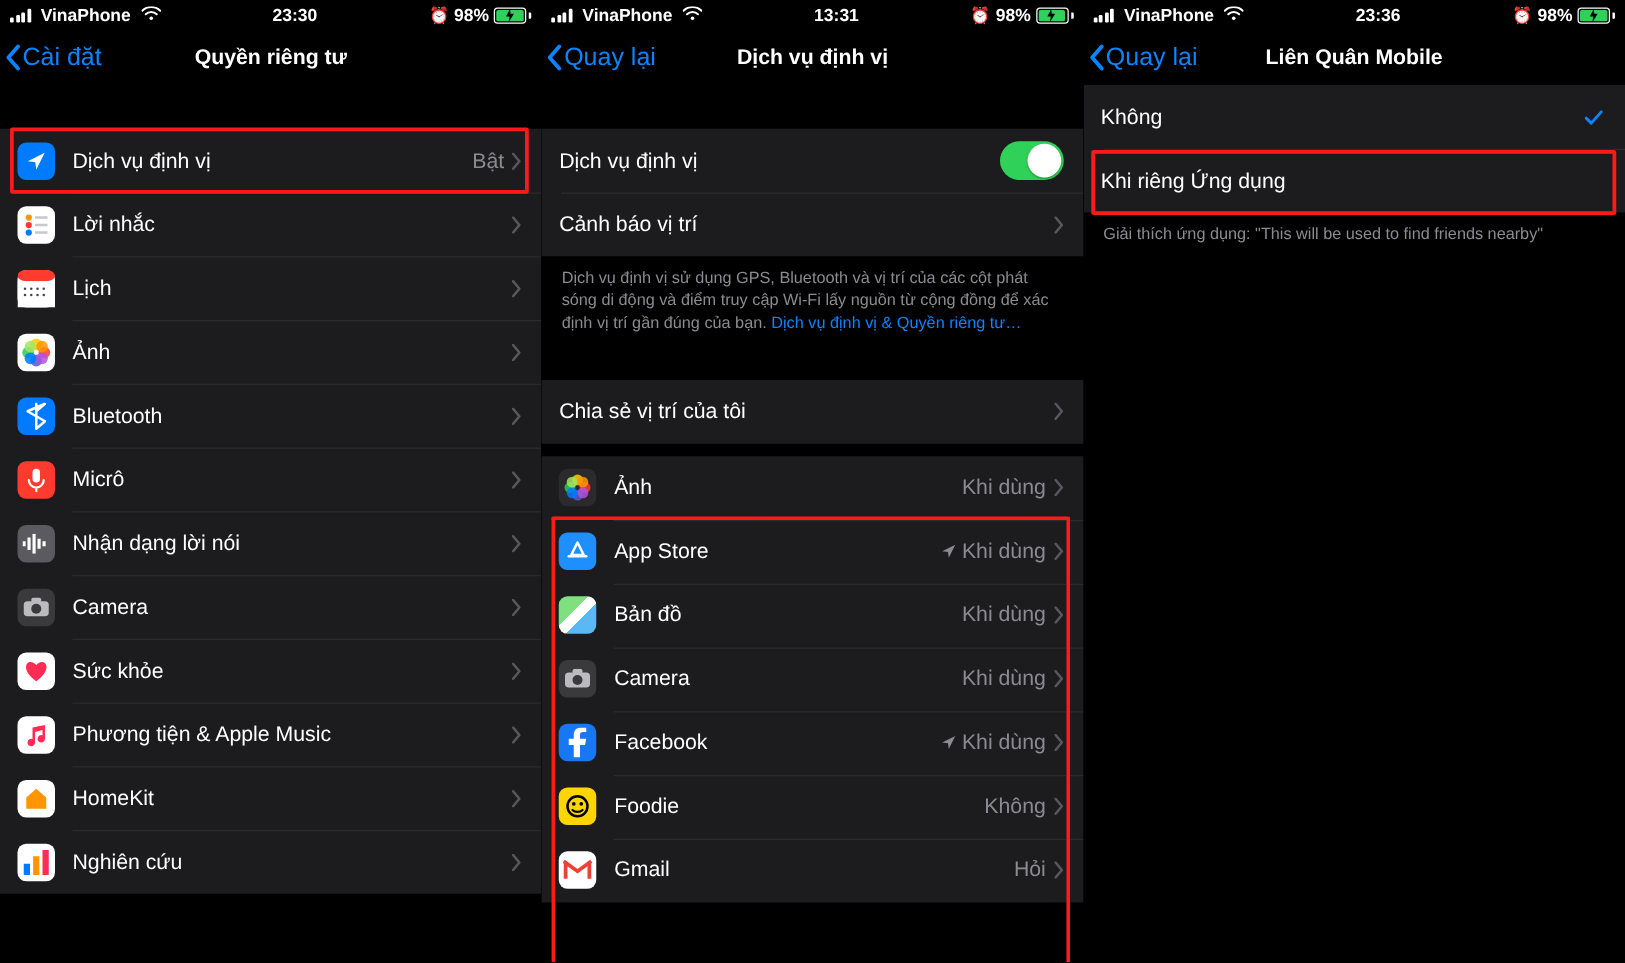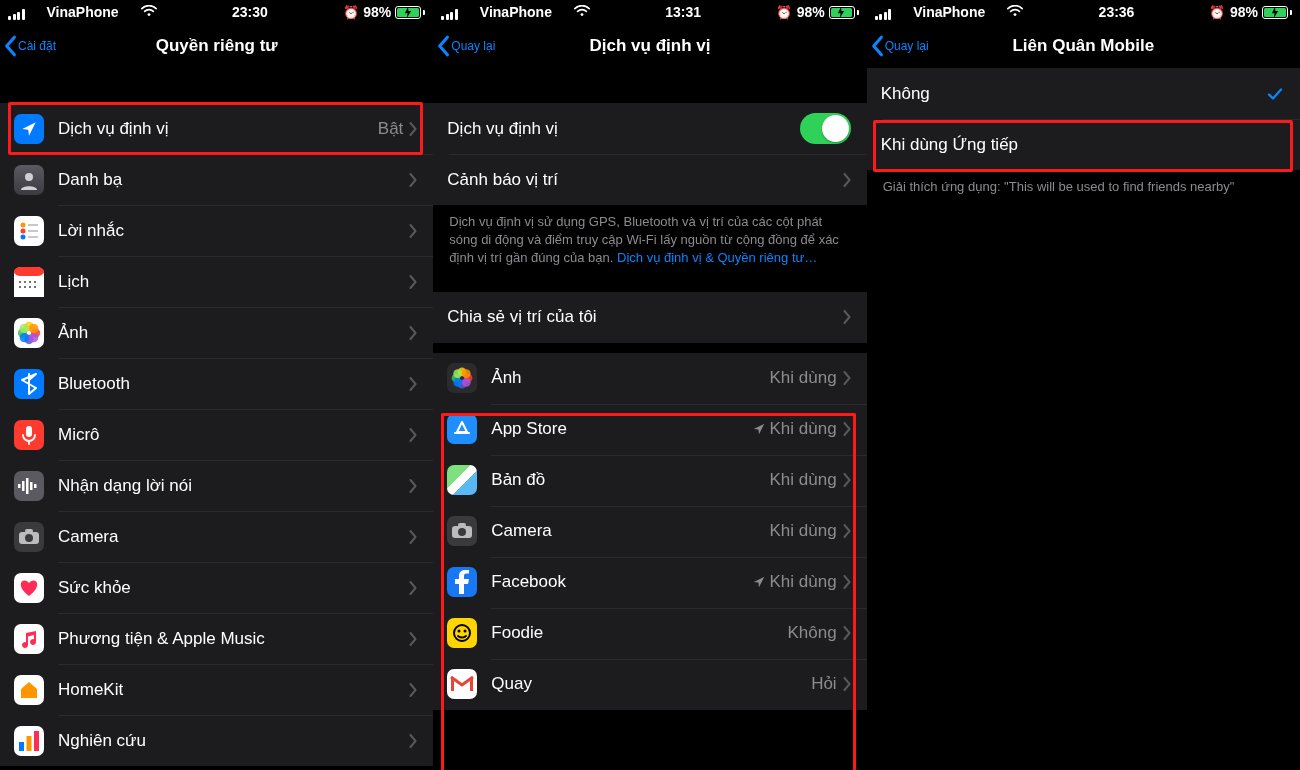--- a/index.html
+++ b/index.html
@@ -1,35 +1,35 @@
 <!DOCTYPE html>
 <html><head>
 <meta charset="utf-8">
 <style>
   * { margin:0; padding:0; box-sizing:border-box; font-family:-apple-system, "Helvetica Neue", Arial, sans-serif; -webkit-font-smoothing:antialiased; }
   body { background:#000; width:1300px; height:770px; display:flex; overflow:hidden; }
   .screen { width:433.33px; height:770px; background:#000; position:relative; color:#fff; overflow:hidden; display:flex; flex-direction:column; }
 
   
   .status { height:24px; display:flex; align-items:center; padding:0 8px; font-size:14px; font-weight:600; }
-  .status .left { display:flex; align-items:flex-end; gap:22px; }
+  .status .left { display:flex; align-items:center; gap:8px; }
   .status .center { flex:1; text-align:center; }
   .status .right { display:flex; align-items:center; gap:4px; justify-content:flex-end; }
   .bars { display:flex; align-items:end; gap:1.5px; height:11px;}
   .bar { width:3px; background:#fff; border-radius:1px;}
   .wifi { display:inline-block; }
   .batt-box { display:flex; align-items:center; gap:2px;}
   .batt { width:26px; height:13px; border:1px solid #fff; border-radius:3px; position:relative;}
   .batt-fill { background:#30D158; position:absolute; left:1px; top:1px; bottom:1px; border-radius:1.5px; width:90%; display:flex; align-items:center; justify-content:center;}
   .batt-tip { width:2px; height:5px; background:#fff; border-radius:0 1px 1px 0;}
   .alarm { font-size:13px;}
 
   
   .nav { height:44px; display:flex; align-items:center; position:relative; }
-  .back { display:flex; align-items:center; color:#0a84ff; font-size:12px; padding-left:2px; cursor:pointer; position:absolute; left:0;justify-content:space-between;}
+  .back { display:flex; align-items:center; color:#0a84ff; font-size:20px; padding-left:2px; cursor:pointer; position:absolute; left:0;justify-content:space-between;}
   .back svg { width:16px; height:22px; }
   .nav-title { text-align:center; font-size:17px; font-weight:600; color:#fff; width:100%;}
 
   .content { flex:1; overflow:hidden; }
 
   
   .group { background:#1c1c1e; margin-top:24px; }
   .group.tight { margin-top:0; }
   .row { display:flex; align-items:center; min-height:51px; padding:0 16px 0 14px; position:relative; cursor:pointer; }
   .row + .row::before { content:""; position:absolute; left:58px; right:0; top:0; height:1px; background:#2b2b2d; }
@@ -167,34 +167,20 @@
           </div>
         <div class="label">Dịch vụ định vị</div>
         <div class="value">Bật</div>
         <div class="chev">
             <svg>
               <use href="#chev-right"></use>
             </svg>
           </div>
       </div>
       <div class="row">
-        <div class="icon ic-contacts">
-            <svg width="20" height="20" viewBox="0 0 20 20">
-              <circle cx="10" cy="7" r="4" fill="#cfcfd4"></circle>
-              <path d="M2 20c0-5 16-5 16 0" fill="#cfcfd4"></path>
-            </svg>
-          </div>
-        <div class="label">Danh bạ</div>
-        <div class="chev">
-            <svg>
-              <use href="#chev-right"></use>
-            </svg>
-          </div>
-      </div>
-      <div class="row">
         <div class="icon ic-rem">
             <svg width="22" height="22" viewBox="0 0 22 22">
               <circle cx="5" cy="5" r="2.5" fill="#ff9500"></circle>
               <circle cx="5" cy="11" r="2.5" fill="#ff3b30"></circle>
               <circle cx="5" cy="17" r="2.5" fill="#007aff"></circle>
               <rect x="10" y="4" width="10" height="2" fill="#c7c7cc"></rect>
               <rect x="10" y="10" width="10" height="2" fill="#c7c7cc"></rect>
               <rect x="10" y="16" width="10" height="2" fill="#c7c7cc"></rect>
             </svg>
           </div>
@@ -415,21 +401,21 @@
             <svg>
               <use href="#chev-right"></use>
             </svg>
           </div>
       </div>
     </div>
     <div class="footer-text">
       <span>Dịch vụ định vị sử dụng GPS, Bluetooth và vị trí của các cột phát sóng di động và điểm truy cập Wi-Fi lấy nguồn từ cộng đồng để xác định vị trí gần đúng của bạn. </span><a href="#">Dịch vụ định vị &amp; Quyền riêng tư…</a>
     </div>
 
-    <div class="group" style="margin-top:12px">
+    <div class="group" style="">
       <div class="row no-icon">
         <div class="label">Chia sẻ vị trí của tôi</div>
         <div class="chev">
             <svg>
               <use href="#chev-right"></use>
             </svg>
           </div>
       </div>
     </div>
 
@@ -532,21 +518,21 @@
       </div>
       <div class="row">
         <div class="icon ic-gmail">
             <svg width="24" height="18" viewBox="0 0 24 18">
               <rect width="24" height="18" rx="2" fill="#fff"></rect>
               <path d="M1 2l11 8 11-8" stroke="#ea4335" stroke-width="3" fill="none"></path>
               <path d="M1 2v14h3V6" fill="#ea4335"></path>
               <path d="M23 2v14h-3V6" fill="#ea4335"></path>
             </svg>
           </div>
-        <div class="label">Quay</div>
+        <div class="label">Gmail</div>
         <div class="value">Hỏi</div>
         <div class="chev">
             <svg>
               <use href="#chev-right"></use>
             </svg>
           </div>
       </div>
     </div>
 
     <div class="hl" style="left:8px; top:345px; width:415px; height:358px; border-bottom:none;"></div>
@@ -598,20 +584,20 @@
     <div class="group tight">
       <div class="row no-icon">
         <div class="label">Không</div>
         <div class="check">
             <svg>
               <use href="#checkmark"></use>
             </svg>
           </div>
       </div>
       <div class="row no-icon">
-        <div class="label">Khi dùng Ứng tiếp</div>
+        <div class="label">Khi riêng Ứng dụng</div>
       </div>
     </div>
     <div class="footer-text">Giải thích ứng dụng: "This will be used to find friends nearby"</div>
 
     <div class="hl" style="left:6px; top:52px; width:420px; height:52px;"></div>
   </div>
 </div>
 
 </body></html>

